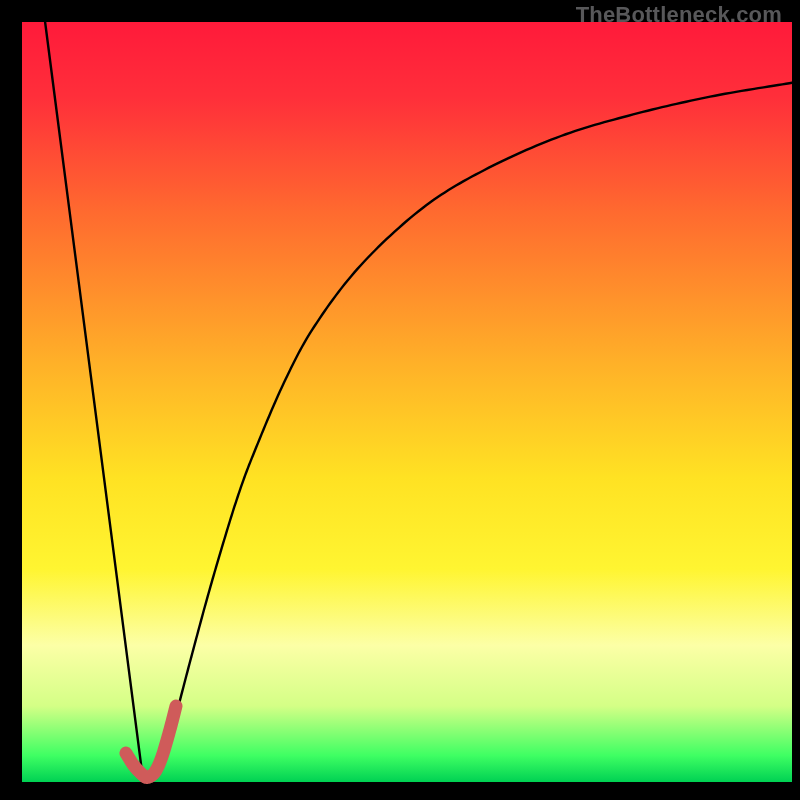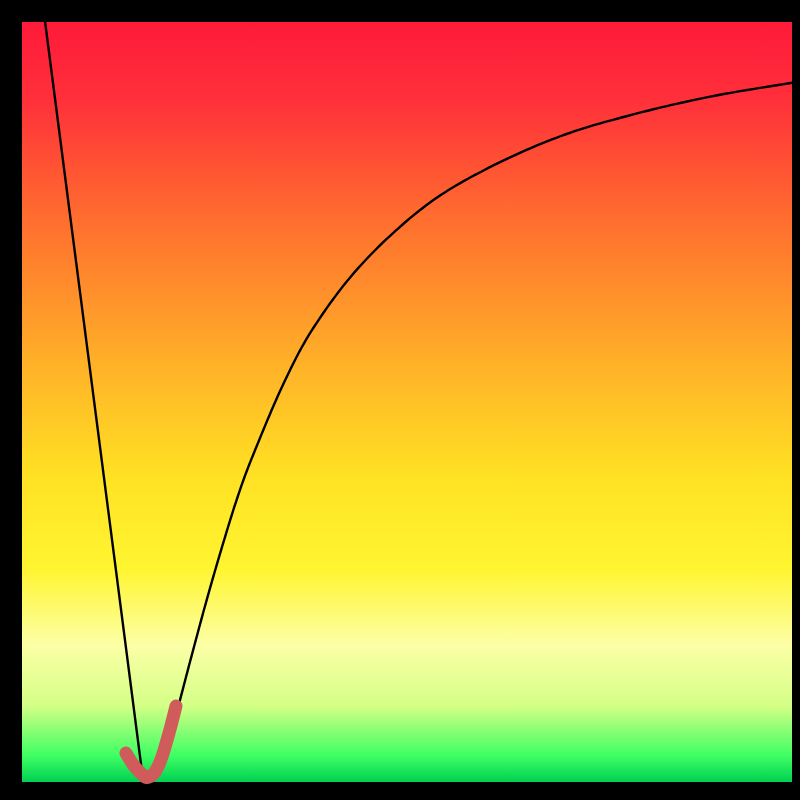--- a/index.html
+++ b/index.html
@@ -49,13 +49,14 @@
           <stop offset="90%" stop-color="#d4ff86"></stop>
           <stop offset="96.5%" stop-color="#3fff63"></stop>
           <stop offset="100%" stop-color="#00d153"></stop>
         </linearGradient>
       </defs>
       <rect x="22" y="22" width="770" height="760" fill="url(#bg-grad)"></rect>
       <path d="M45.10 22.00 L141.35 766.80" fill="none" stroke="#000000" stroke-width="2.4" stroke-linecap="round"></path>
       <path d="M125.95 753.12 L126.36 753.81 L126.87 754.68 L127.46 755.70 L128.12 756.85 L128.84 758.11 L129.60 759.45 L130.41 760.85 L131.24 762.29 L132.09 763.73 L132.94 765.16 L133.79 766.55 L134.61 767.89 L135.41 769.13 L136.16 770.27 L136.86 771.27 L137.50 772.12 L138.09 772.84 L138.65 773.50 L139.18 774.08 L139.70 774.61 L140.19 775.07 L140.67 775.48 L141.14 775.84 L141.59 776.16 L142.04 776.43 L142.48 776.66 L142.92 776.85 L143.37 777.02 L143.81 777.16 L144.26 777.27 L144.73 777.36 L145.20 777.44 L145.68 777.50 L146.16 777.52 L146.64 777.52 L147.13 777.48 L147.61 777.41 L148.09 777.31 L148.57 777.18 L149.05 777.01 L149.53 776.81 L150.01 776.58 L150.49 776.30 L150.97 776.00 L151.46 775.65 L151.94 775.27 L152.42 774.86 L152.90 774.40 L153.38 773.90 L153.86 773.37 L154.34 772.79 L154.82 772.18 L155.31 771.53 L155.79 770.84 L156.27 770.12 L156.75 769.37 L157.23 768.58 L157.71 767.76 L158.19 766.91 L158.67 766.03 L159.16 765.12 L159.64 764.19 L160.12 763.23 L160.60 762.24 L161.08 761.23 L161.56 760.19 L162.04 759.11 L162.53 758.01 L163.01 756.88 L163.49 755.72 L163.97 754.53 L164.45 753.31 L164.93 752.06 L165.41 750.78 L165.89 749.47 L166.38 748.13 L166.86 746.76 L167.34 745.37 L167.82 743.94 L168.30 742.48 L168.77 741.04 L169.21 739.64 L169.63 738.27 L170.04 736.90 L170.45 735.54 L170.85 734.15 L171.25 732.71 L171.67 731.22 L172.10 729.66 L172.55 728.00 L173.03 726.23 L173.53 724.33 L174.08 722.29 L174.67 720.08 L175.31 717.70 L176.00 715.12 L176.75 712.32 L177.56 709.29 L178.41 706.05 L179.31 702.65 L180.24 699.08 L181.21 695.39 L182.20 691.59 L183.22 687.71 L184.25 683.77 L185.29 679.80 L186.33 675.82 L187.37 671.85 L188.40 667.92 L189.42 664.06 L190.42 660.27 L191.40 656.60 L192.36 652.99 L193.32 649.38 L194.29 645.76 L195.25 642.15 L196.21 638.55 L197.18 634.95 L198.14 631.35 L199.10 627.77 L200.06 624.19 L201.03 620.63 L201.99 617.08 L202.95 613.55 L203.91 610.03 L204.88 606.53 L205.84 603.06 L206.80 599.60 L207.76 596.16 L208.72 592.74 L209.69 589.34 L210.65 585.94 L211.61 582.57 L212.57 579.20 L213.54 575.86 L214.50 572.52 L215.46 569.21 L216.43 565.90 L217.39 562.62 L218.35 559.34 L219.31 556.09 L220.28 552.84 L221.24 549.61 L222.20 546.40 L223.16 543.19 L224.13 539.99 L225.09 536.79 L226.05 533.60 L227.01 530.43 L227.98 527.26 L228.94 524.12 L229.90 520.99 L230.86 517.88 L231.83 514.80 L232.79 511.75 L233.75 508.73 L234.71 505.74 L235.68 502.79 L236.64 499.87 L237.60 497.00 L238.53 494.23 L239.42 491.62 L240.27 489.13 L241.09 486.73 L241.90 484.40 L242.70 482.10 L243.51 479.82 L244.34 477.52 L245.20 475.18 L246.10 472.77 L247.05 470.25 L248.07 467.61 L249.16 464.81 L250.34 461.83 L251.61 458.63 L253.00 455.20 L254.50 451.49 L256.11 447.53 L257.82 443.33 L259.62 438.93 L261.49 434.37 L263.42 429.68 L265.41 424.90 L267.44 420.05 L269.50 415.17 L271.57 410.30 L273.66 405.46 L275.74 400.69 L277.81 396.03 L279.84 391.51 L281.85 387.15 L283.80 383.00 L285.70 379.03 L287.54 375.17 L289.36 371.43 L291.14 367.77 L292.91 364.19 L294.67 360.68 L296.45 357.22 L298.24 353.79 L300.06 350.38 L301.92 346.99 L303.84 343.58 L305.82 340.16 L307.87 336.71 L310.01 333.20 L312.25 329.64 L314.60 326.00 L317.04 322.30 L319.53 318.56 L322.09 314.78 L324.71 310.98 L327.38 307.15 L330.12 303.31 L332.92 299.46 L335.77 295.60 L338.69 291.74 L341.67 287.89 L344.71 284.05 L347.81 280.22 L350.96 276.42 L354.18 272.64 L357.46 268.90 L360.80 265.20 L364.23 261.50 L367.76 257.76 L371.40 254.01 L375.12 250.24 L378.91 246.47 L382.77 242.71 L386.68 238.98 L390.64 235.27 L394.62 231.62 L398.62 228.02 L402.63 224.48 L406.64 221.02 L410.63 217.66 L414.59 214.39 L418.52 211.23 L422.40 208.20 L426.22 205.30 L429.99 202.51 L433.73 199.84 L437.44 197.27 L441.13 194.79 L444.82 192.39 L448.52 190.06 L452.24 187.77 L455.98 185.54 L459.77 183.34 L463.61 181.16 L467.52 178.99 L471.50 176.82 L475.56 174.64 L479.73 172.44 L484.00 170.20 L488.39 167.94 L492.89 165.67 L497.48 163.39 L502.17 161.12 L506.93 158.85 L511.75 156.60 L516.62 154.36 L521.54 152.15 L526.48 149.97 L531.45 147.82 L536.42 145.72 L541.39 143.66 L546.34 141.65 L551.27 139.70 L556.16 137.82 L561.00 136.00 L565.81 134.25 L570.63 132.57 L575.44 130.94 L580.25 129.37 L585.06 127.85 L589.88 126.38 L594.69 124.95 L599.50 123.55 L604.31 122.19 L609.13 120.86 L613.94 119.55 L618.75 118.26 L623.56 116.98 L628.38 115.72 L633.19 114.46 L638.00 113.20 L642.81 111.95 L647.63 110.73 L652.44 109.53 L657.25 108.35 L662.06 107.19 L666.88 106.05 L671.69 104.94 L676.50 103.84 L681.31 102.77 L686.13 101.71 L690.94 100.67 L695.75 99.64 L700.56 98.64 L705.38 97.65 L710.19 96.68 L715.00 95.72 L719.95 94.76 L725.15 93.80 L730.54 92.83 L736.05 91.87 L741.65 90.91 L747.26 89.97 L752.83 89.06 L758.31 88.17 L763.64 87.31 L768.76 86.50 L773.62 85.73 L778.16 85.01 L782.33 84.36 L786.06 83.77 L789.30 83.24 L792.00 82.80" fill="none" stroke="#000000" stroke-width="2.4" stroke-linecap="round" stroke-linejoin="round"></path>
       <path d="M125.95 753.12 L126.26 753.62 L126.65 754.25 L127.09 754.99 L127.59 755.82 L128.13 756.72 L128.71 757.68 L129.32 758.68 L129.95 759.70 L130.58 760.72 L131.23 761.73 L131.86 762.71 L132.48 763.64 L133.08 764.50 L133.65 765.28 L134.21 766.00 L134.77 766.71 L135.34 767.41 L135.92 768.08 L136.49 768.73 L137.07 769.37 L137.64 769.98 L138.21 770.58 L138.77 771.15 L139.32 771.69 L139.85 772.22 L140.37 772.72 L140.87 773.19 L141.35 773.64 L141.80 774.07 L142.23 774.48 L142.64 774.88 L143.04 775.26 L143.41 775.61 L143.78 775.95 L144.14 776.25 L144.50 776.53 L144.85 776.77 L145.21 776.99 L145.58 777.16 L145.95 777.30 L146.34 777.39 L146.74 777.44 L147.16 777.44 L147.59 777.40 L148.04 777.31 L148.49 777.18 L148.95 777.01 L149.41 776.82 L149.87 776.59 L150.33 776.33 L150.78 776.05 L151.23 775.74 L151.67 775.43 L152.09 775.09 L152.51 774.75 L152.90 774.40 L153.28 774.04 L153.64 773.66 L153.99 773.27 L154.33 772.86 L154.66 772.42 L154.99 771.97 L155.31 771.50 L155.62 771.01 L155.93 770.50 L156.24 769.96 L156.56 769.40 L156.87 768.81 L157.19 768.20 L157.52 767.56 L157.85 766.90 L158.18 766.20 L158.51 765.49 L158.84 764.75 L159.17 763.98 L159.50 763.19 L159.83 762.38 L160.16 761.55 L160.49 760.70 L160.82 759.83 L161.15 758.94 L161.48 758.03 L161.81 757.10 L162.14 756.16 L162.47 755.19 L162.80 754.20 L163.13 753.18 L163.46 752.14 L163.79 751.07 L164.12 749.99 L164.45 748.89 L164.78 747.78 L165.11 746.66 L165.44 745.52 L165.77 744.39 L166.10 743.24 L166.43 742.10 L166.76 740.96 L167.09 739.82 L167.42 738.66 L167.75 737.51 L168.08 736.34 L168.41 735.16 L168.74 733.98 L169.07 732.79 L169.40 731.59 L169.73 730.39 L170.06 729.17 L170.39 727.95 L170.72 726.72 L171.05 725.48 L171.38 724.24 L171.72 722.94 L172.08 721.55 L172.45 720.10 L172.83 718.61 L173.22 717.09 L173.60 715.57 L173.98 714.08 L174.34 712.62 L174.69 711.23 L175.02 709.93 L175.32 708.73 L175.58 707.66 L175.81 706.74 L176.00 706.00" fill="none" stroke="#cf5b5a" stroke-width="13" stroke-linecap="round" stroke-linejoin="round"></path>
     </svg>
+  <div class="watermark">TheBottleneck.com</div>
 </div>
 
 </body></html>

